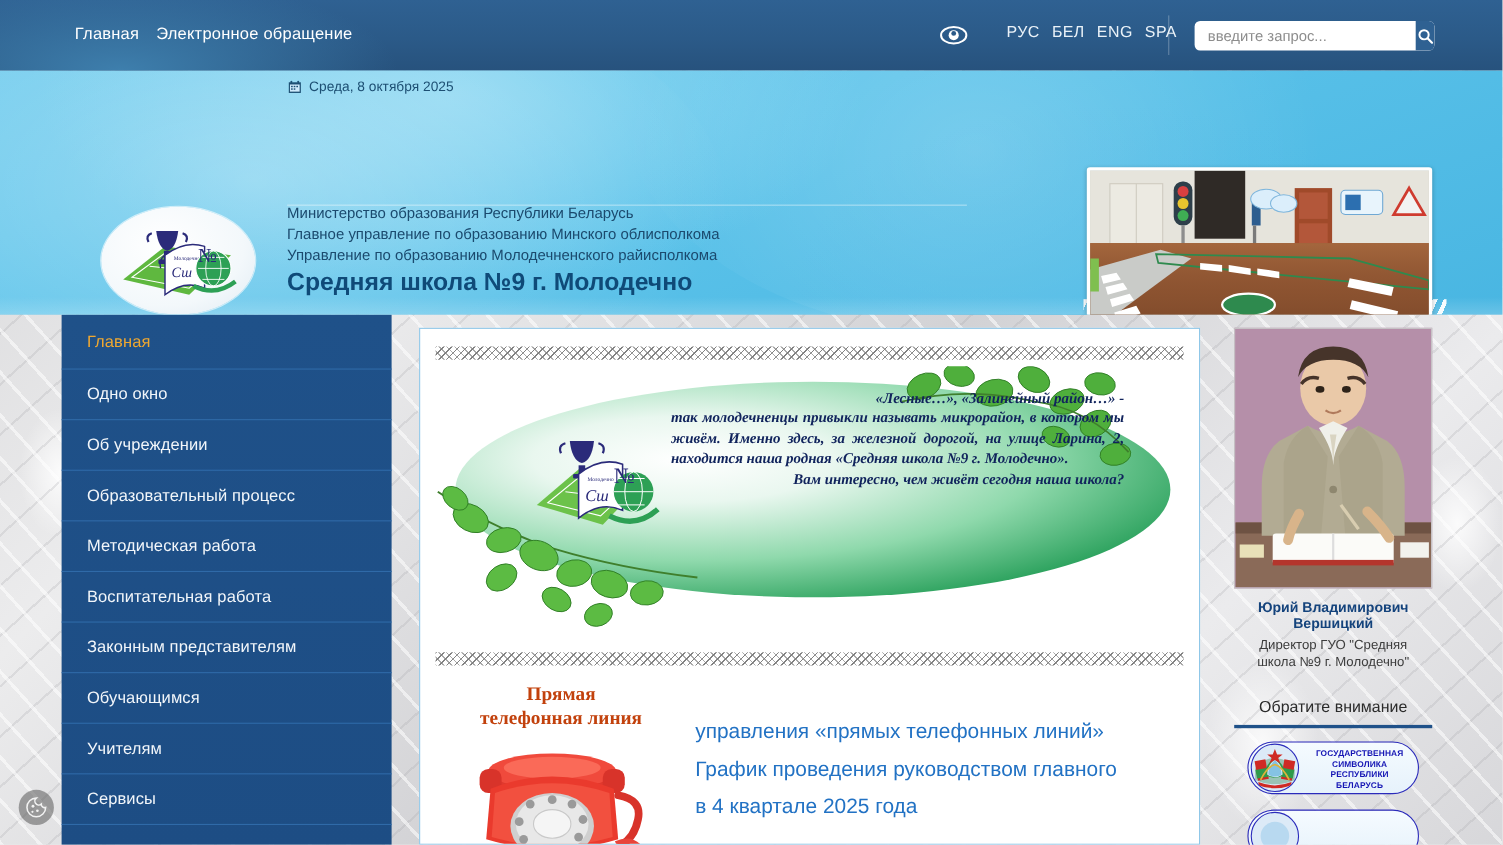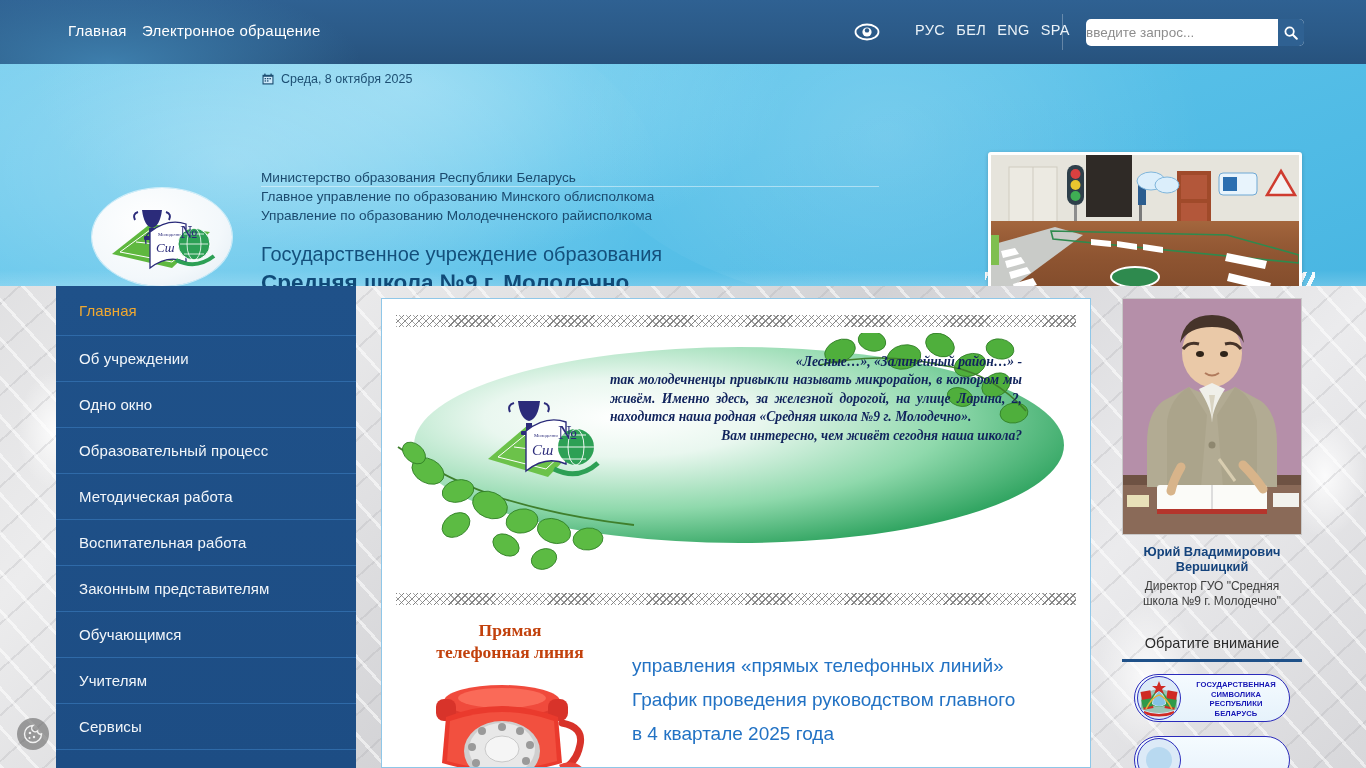--- a/index.html
+++ b/index.html
@@ -61,21 +61,21 @@
   }
   #search-wrap {
     position: absolute; left: 1086px; top: 19px;
     width: 218px; height: 27px;
     background: #fff; border-radius: 5px;
     display: flex; align-items: center; overflow: hidden;
   }
   #search-input {
     flex: 1; border: 0; outline: 0; height: 25px;
     font-family: "Liberation Sans", sans-serif; font-size: 13.5px;
-    color: #333; padding: 0 0; background: transparent;
+    color: #333; padding: 0 12px; background: transparent;
   }
   #search-input::placeholder { color: #8d8d8d; }
   #search-btn {
     width: 26px; height: 27px; background: #2f6192;
     border: 0; cursor: pointer; color: #fff;
     display: flex; align-items: center; justify-content: center;
   }
 
   
   #masthead {
@@ -115,21 +115,21 @@
 
   #logo-oval {
     position: absolute; left: 92px; top: 124px;
     width: 140px; height: 98px; border-radius: 50%;
     background: radial-gradient(ellipse at 40% 36%, #ffffff 0%, #f3f8fb 62%, #dfeaf2 100%);
     box-shadow: 0 0 0 1px rgba(255,255,255,.6);
     overflow: hidden;
   }
   #logo-oval svg { position: absolute; left: 0; top: 0; }
 
-  #mast-text { position: absolute; left: 261px; top: 104px; width: 620px; }
+  #mast-text { position: absolute; left: 261px; top: 120px; width: 620px; }
   #mast-rule-top {
     position: absolute; left: 261px; top: 122px; width: 618px; height: 1px;
     background: rgba(255,255,255,.45);
   }
   .ministry-line {
     color: #1b4a6e; font-size: 13.6px; line-height: 19px; white-space: nowrap;
   }
   #inst-type {
     margin-top: 16px; color: #14507c; font-size: 20px; line-height: 26px; white-space: nowrap;
   }
@@ -341,21 +341,20 @@
         <text x="74" y="36" font-family="Liberation Serif, serif" font-size="18" fill="#2b2b7a">№</text>
       </g>
     </svg>
   </div>
 
   <div id="mast-rule-top"></div>
   <div id="mast-text">
     <div class="ministry-line">Министерство образования Республики Беларусь</div>
     <div class="ministry-line">Главное управление по образованию Минского облисполкома</div>
     <div class="ministry-line">Управление по образованию Молодечненского райисполкома</div>
-    <div id="inst-type">Государственное учреждение образования</div>
     <div id="inst-name">Средняя школа №9 г. Молодечно</div>
   </div>
 
   <div id="mast-photo">
     <svg width="308" height="154" viewBox="0 0 308 154">
       <rect width="308" height="154" fill="#dfdcd4"></rect>
       <rect x="0" y="0" width="308" height="66" fill="#e6e4dc"></rect>
       <rect x="95" y="0" width="46" height="62" fill="#2f2a26"></rect>
       <rect x="18" y="12" width="48" height="60" fill="#eceae2" stroke="#cfcbc0"></rect>
       <line x1="42" y1="12" x2="42" y2="72" stroke="#cfcbc0"></line>
@@ -408,24 +407,24 @@
       <rect x="0" y="80" width="8" height="30" fill="#7fbf4f"></rect>
     </svg>
   </div>
 </div>
 
 <nav id="sidebar">
   <div class="side-item active">
     <span>Главная</span>
   </div>
   <div class="side-item">
+    <span>Одно окно</span>
+  </div>
+  <div class="side-item">
     <span>Об учреждении</span>
-  </div>
-  <div class="side-item">
-    <span>Одно окно</span>
   </div>
   <div class="side-item">
     <span>Образовательный процесс</span>
   </div>
   <div class="side-item">
     <span>Методическая работа</span>
   </div>
   <div class="side-item">
     <span>Воспитательная работа</span>
   </div>

